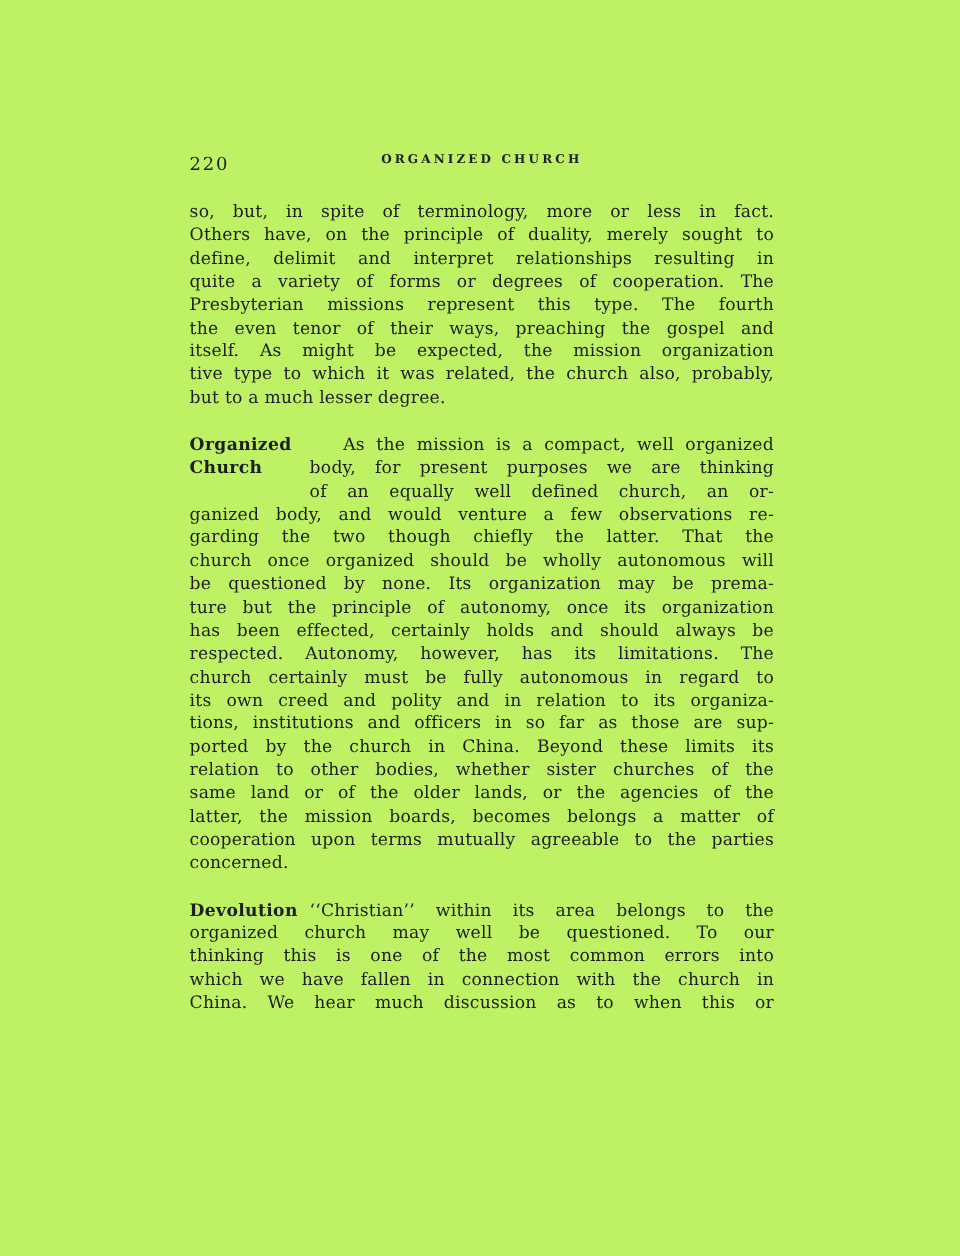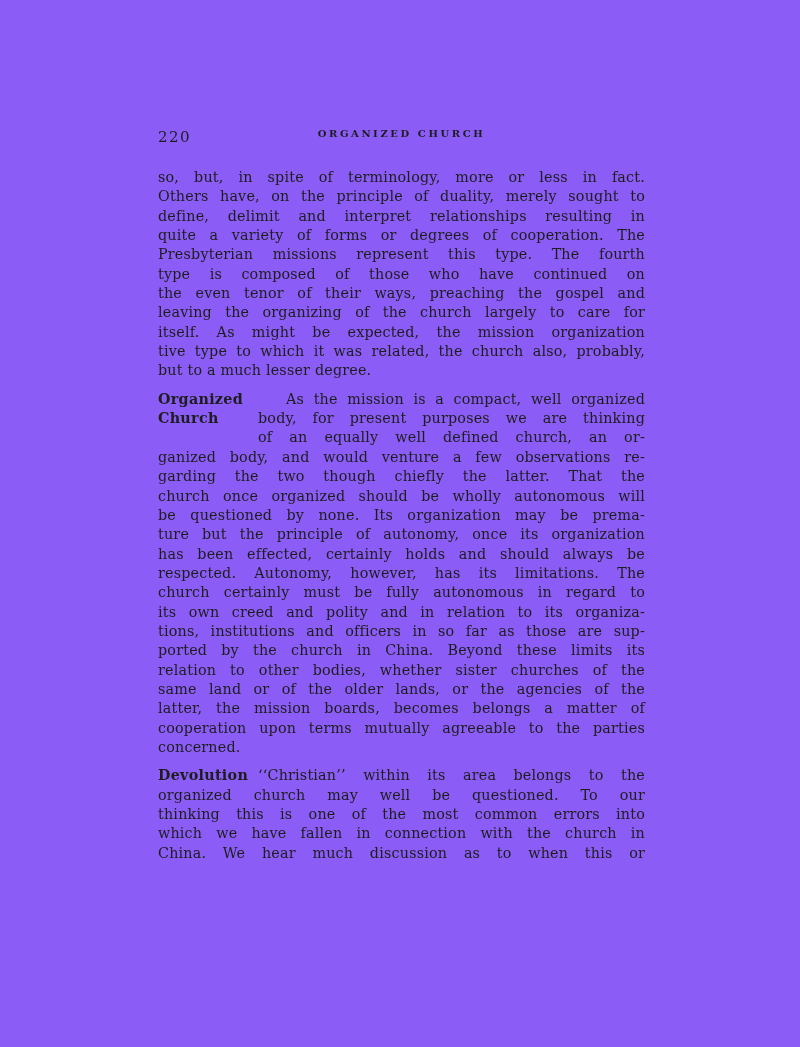--- a/index.html
+++ b/index.html
@@ -45,21 +45,21 @@
   .body-text {
     position: absolute;
     left: 158px;
     top: 168px;
     width: 487px;
   }
   .paragraph {
     position: relative;
   }
   .paragraph.has-sidehead {
-    margin-top: 9px;
+    margin-top: 20px;
   }
   .line {
     font-size: 14.3px;
     line-height: 19.35px;
     letter-spacing: 0.2px;
     text-align: justify;
     text-align-last: justify;
     white-space: normal;
   }
   .line.end {
@@ -77,35 +77,33 @@
     top: 0;
     font-weight: bold;
     font-size: 14.3px;
     line-height: 19.35px;
     letter-spacing: 0.3px;
   }
 </style>
 </head>
 <body>
 
-<div class="page" style="background: #8b5cf6; color: rgb(29, 29, 29);">
+<div class="page" style="background: #bef264; color: rgb(29, 29, 29);">
   <div class="head-row">
     <span class="page-number">220</span>
     <span class="running-head">ORGANIZED CHURCH</span>
   </div>
   <div class="body-text">
       <div class="paragraph">
         <div class="line">so, but, in spite of terminology, more or less in fact.</div>
         <div class="line">Others have, on the principle of duality, merely sought to</div>
         <div class="line">define, delimit and interpret relationships resulting in</div>
         <div class="line">quite a variety of forms or degrees of cooperation.  The</div>
         <div class="line">Presbyterian missions represent this type.  The fourth</div>
-        <div class="line">type is composed of those who have continued on</div>
         <div class="line">the even tenor of their ways, preaching the gospel and</div>
-        <div class="line">leaving the organizing of the church largely to care for</div>
         <div class="line">itself.  As might be expected, the mission organization</div>
         <div class="line">tive type to which it was related, the church also, probably,</div>
         <div class="line end">but to a much lesser degree.</div>
       </div>
       <div class="paragraph has-sidehead">
         <div class="sidehead">
           <div class="sidehead-line">Organized</div>
           <div class="sidehead-line">Church</div>
         </div>
         <div class="line wrap first">As the mission is a compact, well organized</div>

